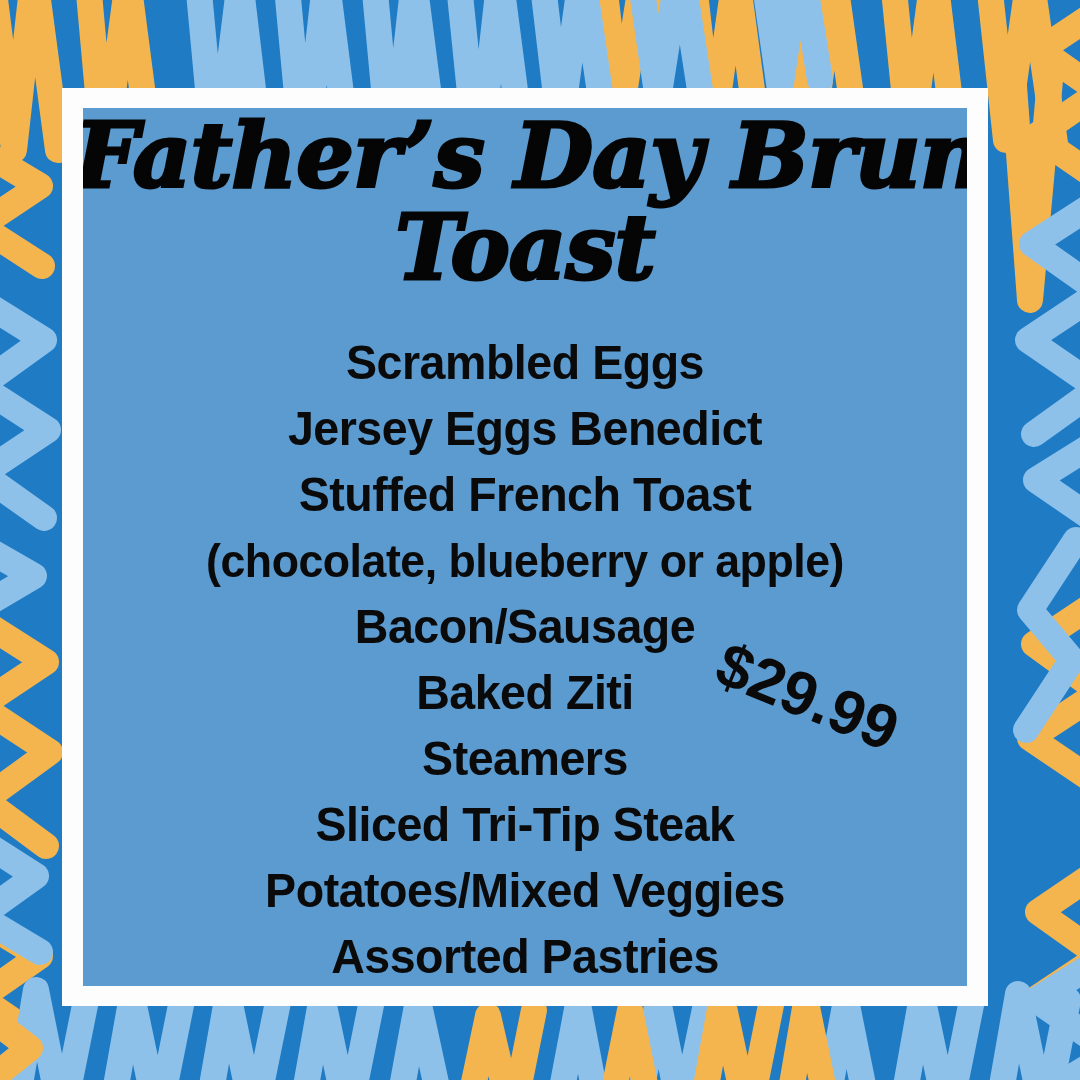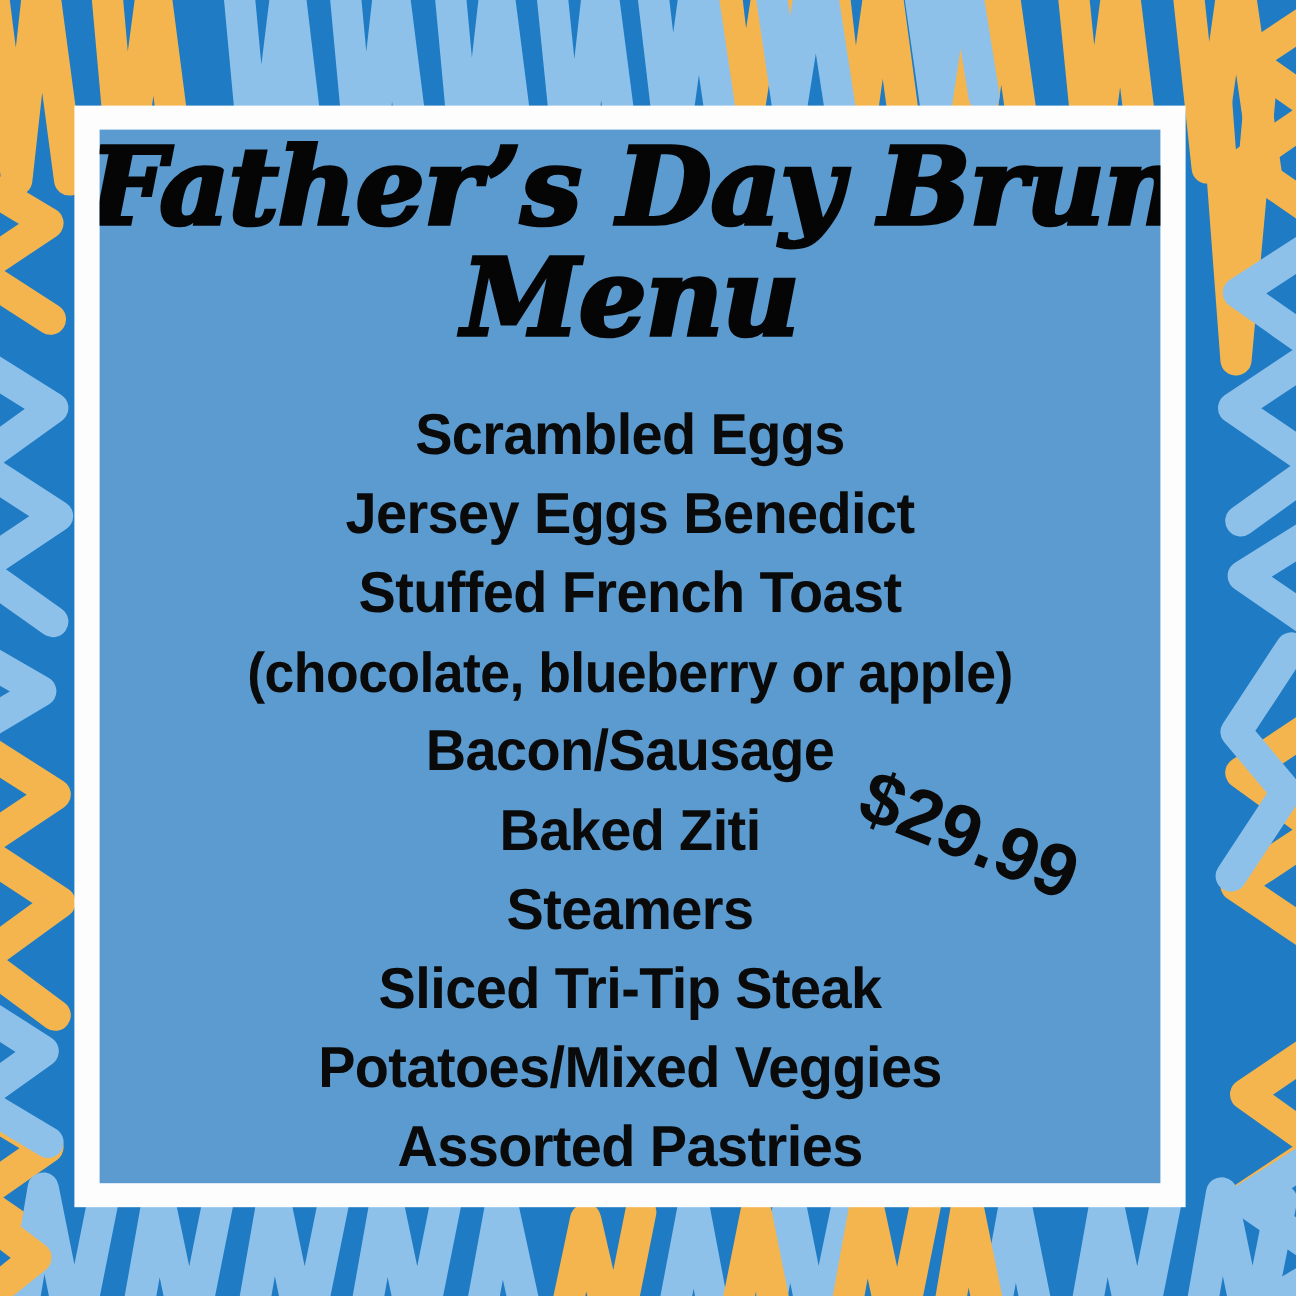--- a/index.html
+++ b/index.html
@@ -185,21 +185,21 @@
       </g>
     </svg>
   </div>
 
   <div id="white-frame"></div>
 
   <div id="menu-panel">
 
     <div id="title-block">
       <span class="title-line" id="title-line-1">Father’s Day Brunch</span>
-      <span class="title-line" id="title-line-2">Menu</span>
+      <span class="title-line" id="title-line-2">Toast</span>
     </div>
 
     <div id="menu-items">
       <span class="menu-item">Scrambled Eggs</span>
       <span class="menu-item">Jersey Eggs Benedict</span>
       <span class="menu-item">Stuffed French Toast</span>
       <span class="menu-item wide">(chocolate, blueberry or apple)</span>
       <span class="menu-item">Bacon/Sausage</span>
       <span class="menu-item">Baked Ziti</span>
       <span class="menu-item">Steamers</span>

